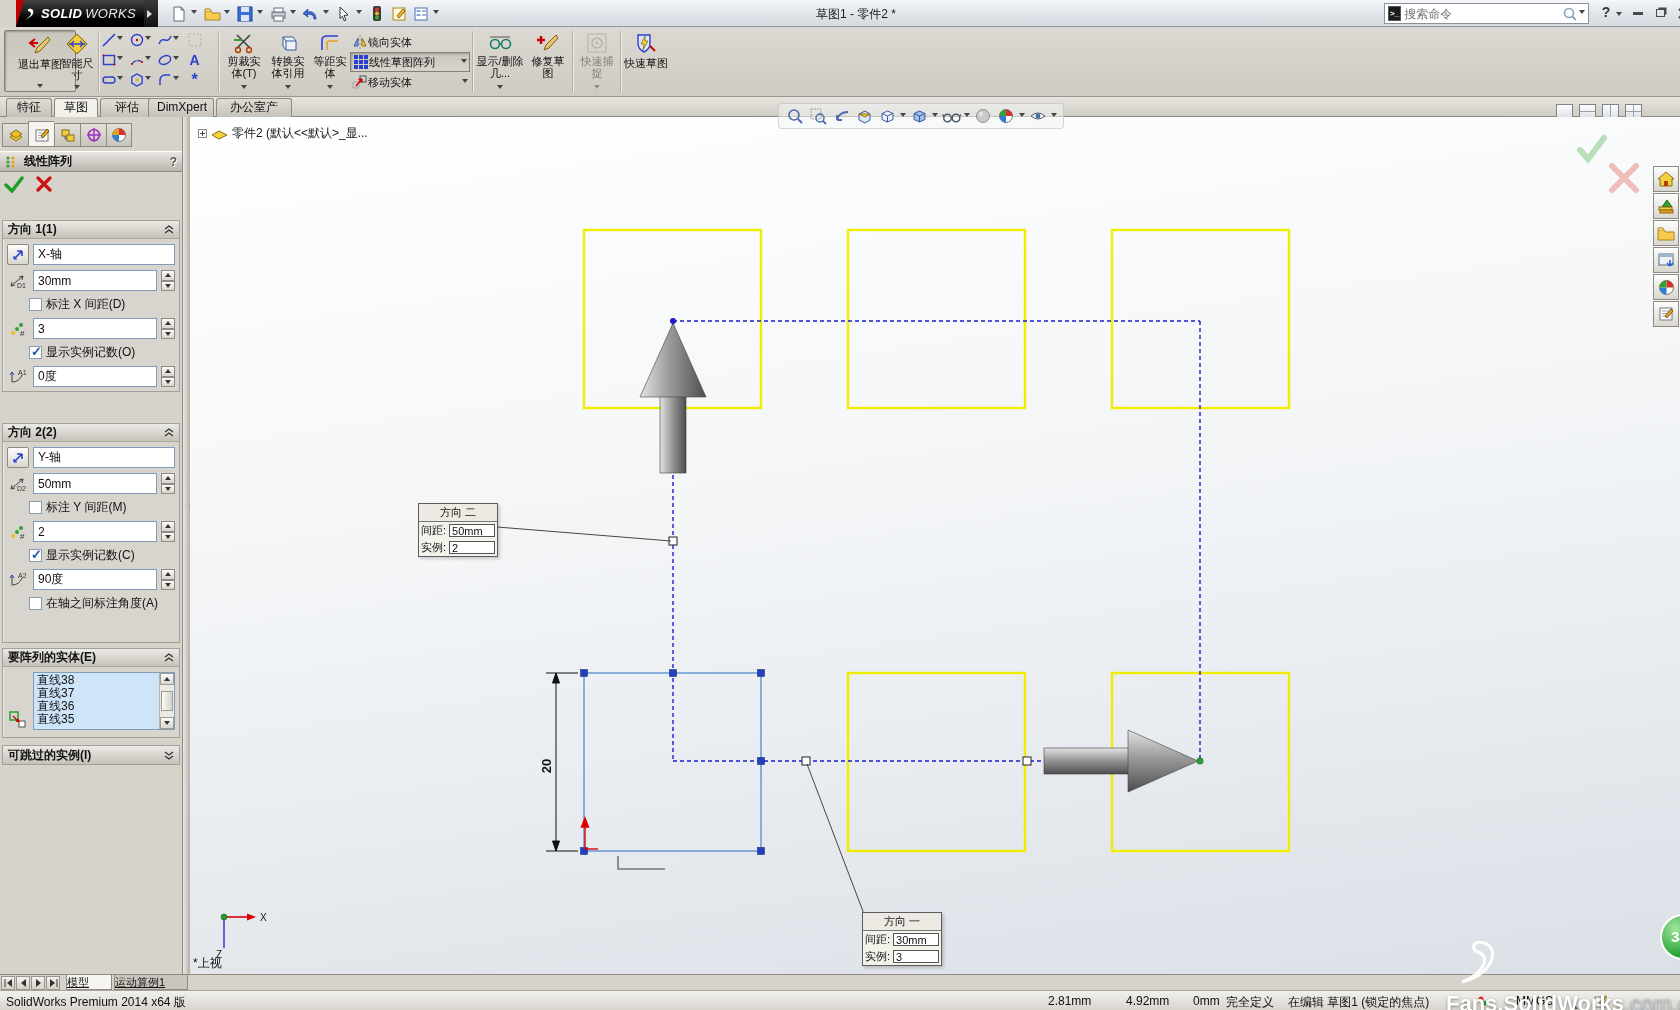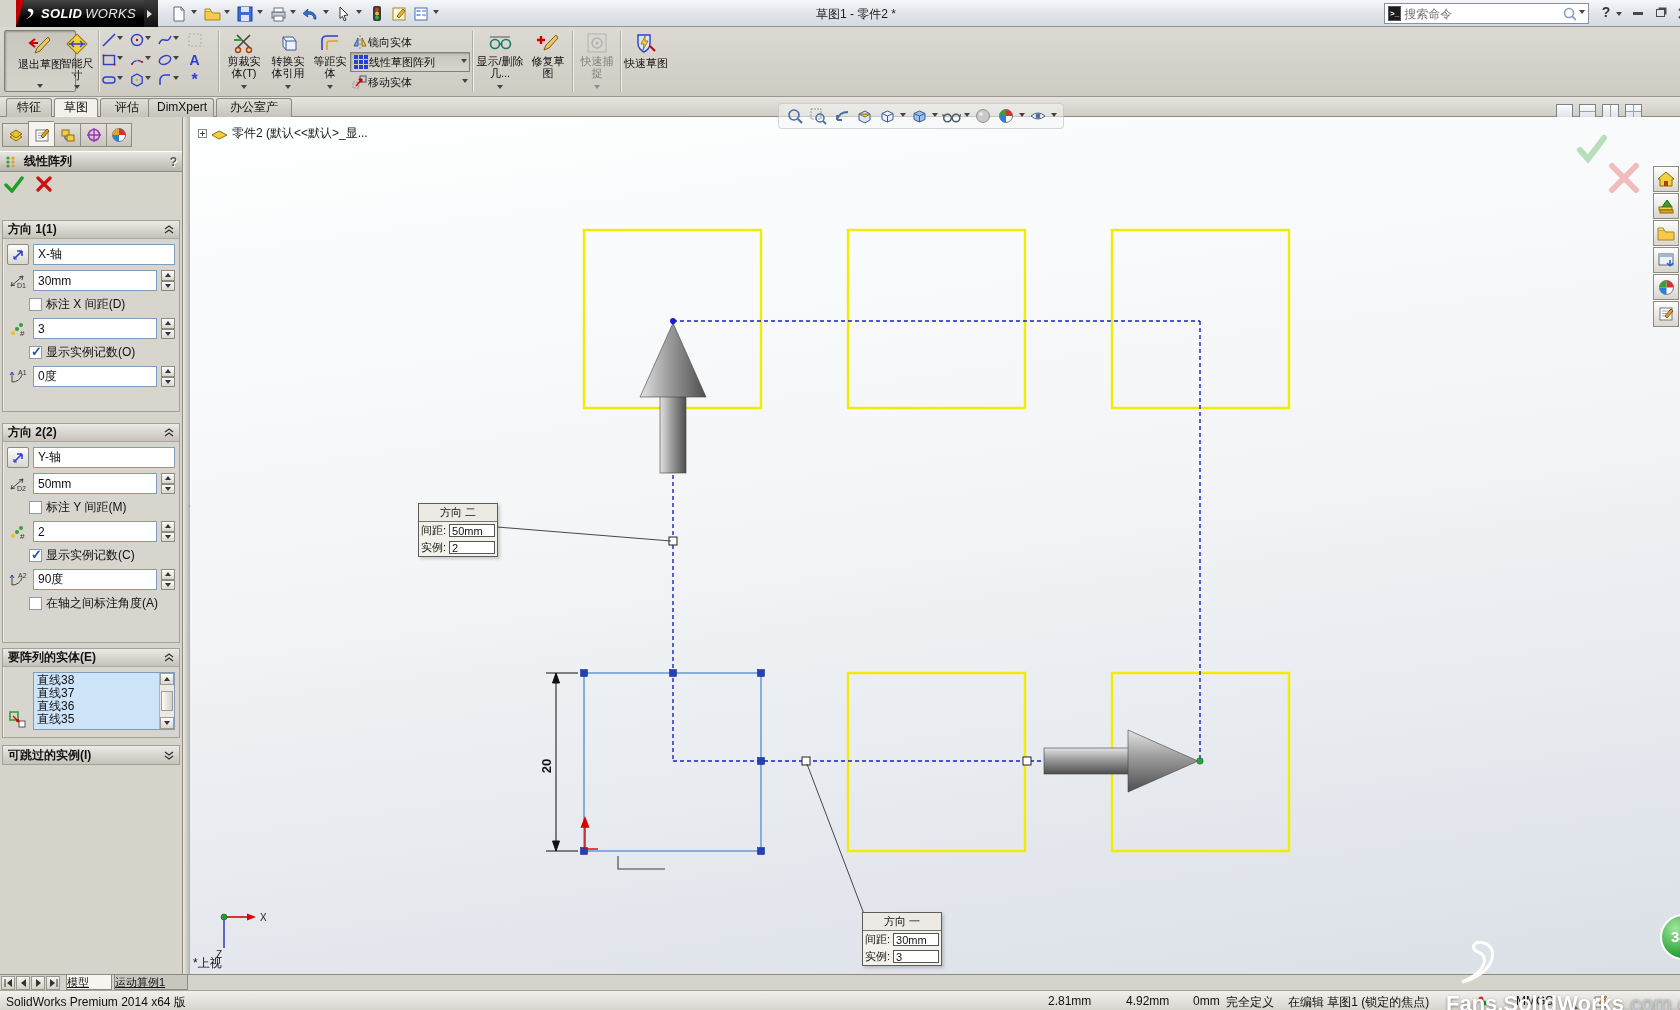--- a/index.html
+++ b/index.html
@@ -576,21 +576,21 @@
 
   <div class="pm-ok">
     <svg width="20" height="18">
         <path d="M2 10 L8 16 L18 3" fill="none" stroke="#1f9e2c" stroke-width="3.5" stroke-linecap="round"></path>
       </svg>
     <svg width="16" height="16">
         <path d="M2 2 L14 14 M14 2 L2 14" stroke="#cc1111" stroke-width="3.2" stroke-linecap="round"></path>
       </svg>
   </div>
 
-  <div class="group" style="top:103px;height:192px">
+  <div class="group" style="top:103px;height:172px">
     <div class="ghead">
         <span>方向 1(1)</span>
         <svg class="gchev" width="10" height="9">
           <path d="M1 4 L5 1 L9 4 M1 8 L5 5 L9 8" fill="none" stroke="#333" stroke-width="1.3"></path>
         </svg>
       </div>
     <div class="grow">
       <span class="icb btn">
           <svg width="14" height="14">
             <path d="M3 11 L11 3 M11 3 h-5 M11 3 v5" stroke="#2b3fd0" stroke-width="1.6" fill="none"></path>

